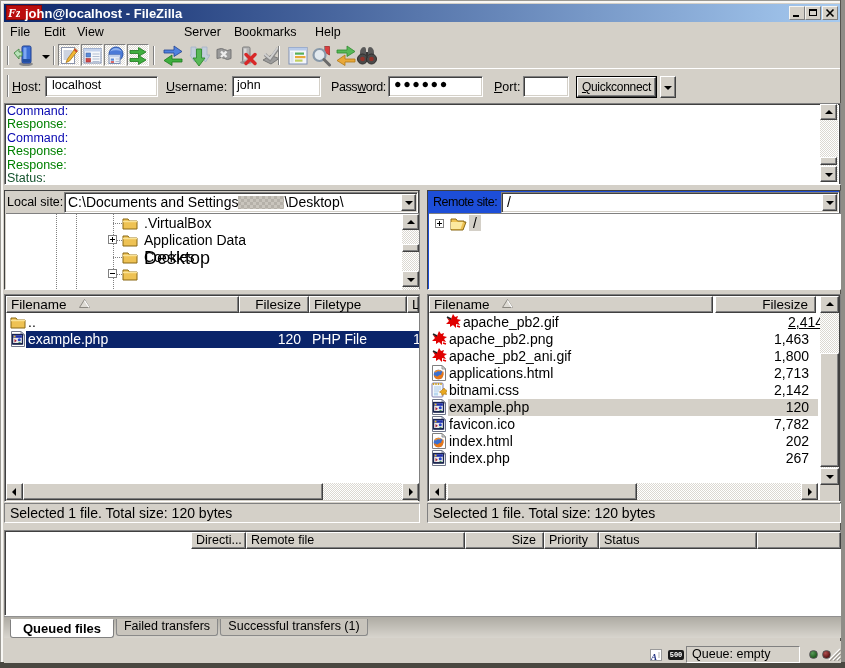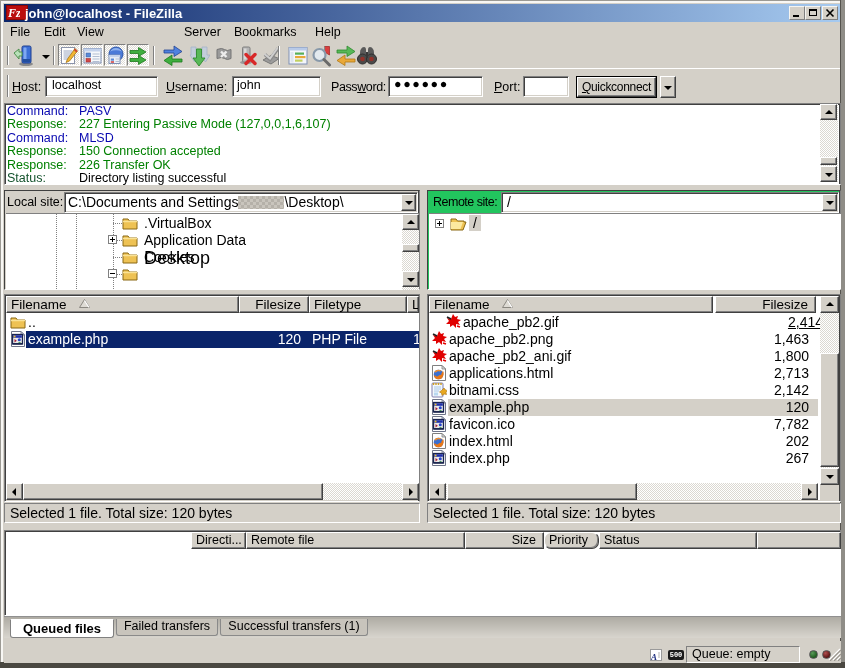--- a/index.html
+++ b/index.html
@@ -25,21 +25,21 @@
 </head>
 <body>
 
 <div class="abs" style="left:0;top:0;width:845px;height:668px;background:#d4d0c8;border-left:1px solid #9c9a94;border-top:1px solid #9c9a94;"></div>
 <div class="abs" style="left:1px;top:1px;width:843px;height:663px;border-left:2px solid #f8f7f4;border-top:2px solid #f8f7f4;"></div>
 <div class="abs" style="left:840px;top:0;width:1px;height:668px;background:#55534e;"></div>
 <div class="abs" style="left:841px;top:0;width:4px;height:668px;background:#8f8d87;"></div>
 <div class="abs" style="left:0;top:662px;width:845px;height:6px;background:#4a4841;"></div>
 
 <div class="abs" style="left:4px;top:4px;width:836px;height:18px;background:linear-gradient(to right,#0b2569,#a6caf0);"></div>
-<div class="abs" style="left:6px;top:5px;width:22px;height:15px;background:#bb0d0d;border:1px solid #8c0606;">
+<div class="abs" style="left:6px;top:5px;width:36px;height:15px;background:#bb0d0d;border:1px solid #8c0606;">
 <svg width="13" height="13" viewBox="0 0 13 13">
       <text x="1" y="11" font-family="Liberation Serif" font-style="italic" font-weight="bold" font-size="12" fill="#fff">Fz</text>
     </svg>
 </div>
 <div class="abs" style="left:25px;top:6px;color:#fff;font-weight:bold;font-size:13px;">john@localhost - FileZilla</div>
 
 <div class="abs raisedsoft" style="left:789px;top:6px;width:16px;height:14px;">
     <div class="abs" style="left:3px;top:8px;width:6px;height:2px;background:#000;"></div>
   </div>
 <div class="abs raisedsoft" style="left:805px;top:6px;width:16px;height:14px;">
@@ -189,21 +189,20 @@
   <div class="abs" style="left:572px;top:6px;width:81px;height:22px;border:1px solid #000;background:#d4d0c8;">
     <div class="abs" style="left:0;top:0;width:79px;height:20px;border:1px solid;border-color:#fff #404040 #404040 #fff;box-shadow:inset -1px -1px 0 #808080;text-align:center;line-height:19px;font-size:12px;letter-spacing:-0.3px;"><u>Q</u>uickconnect</div>
   </div>
   <div class="abs raised" style="left:656px;top:6px;width:16px;height:22px;">
       <div class="abs tri-dn" style="left:3px;top:9px;"></div>
     </div>
 </div>
 
 <div id="logpane" class="abs" style="left:4px;top:103px;width:837px;height:82px;background:#fff;border:1px solid;border-color:#808080 #808080 #fff #808080;box-shadow:inset 1px 1px 0 #404040,inset -1px 0 0 #404040;">
   <div class="abs" style="left:2px;top:1px;line-height:13.4px;color:#0808b0;">Command:<br><span style="color:#008000">Response:</span><br>Command:<br><span style="color:#008000">Response:</span><br><span style="color:#008000">Response:</span><br><span style="color:#14532d">Status:</span></div>
-  <div class="abs" style="left:74px;top:1px;line-height:13.4px;color:#0808b0;">PASV<br><span style="color:#008000">227 Entering Passive Mode (127,0,0,1,6,107)</span><br>MLSD<br><span style="color:#008000">150 Connection accepted</span><br><span style="color:#008000">226 Transfer OK</span><br><span style="color:#000">Directory listing successful</span></div>
 
   <div class="abs checker" style="left:815px;top:0;width:18px;height:78px;">
     <div class="abs raised" style="left:0;top:0;width:17px;height:16px;">
         <div class="abs tri-up" style="left:4px;top:5px;"></div>
       </div>
     <div class="abs raised" style="left:0;top:53px;width:17px;height:8px;"></div>
     <div class="abs raised" style="left:0;top:62px;width:17px;height:16px;">
         <div class="abs tri-dn" style="left:4px;top:6px;"></div>
       </div>
   </div>
@@ -258,21 +257,21 @@
       <div class="abs raised" style="left:0;top:0;width:17px;height:16px;">
           <div class="abs tri-up" style="left:4px;top:5px;"></div>
         </div>
       <div class="abs raised" style="left:0;top:30px;width:17px;height:8px;"></div>
       <div class="abs raised" style="left:0;top:57px;width:17px;height:16px;">
           <div class="abs tri-dn" style="left:4px;top:6px;"></div>
         </div>
     </div>
   </div>
 </div>
-<div id="remotetop" class="abs" style="left:427px;top:190px;width:414px;height:100px;border:1px solid;border-color:#404040 #808080 #fff #404040;background:#22c55e;box-shadow:inset -1px 0 0 #404040;">
+<div id="remotetop" class="abs" style="left:427px;top:190px;width:414px;height:100px;border:1px solid;border-color:#404040 #808080 #fff #404040;background:#1d4ed8;box-shadow:inset -1px 0 0 #404040;">
   <div class="abs" style="left:5px;top:4px;letter-spacing:-0.5px;">Remote site:</div>
   <div class="abs sunken" style="left:73px;top:1px;width:338px;height:21px;background:#fff;">
     <div class="abs" style="left:5px;top:1px;line-height:17px;font-size:14px;">/</div>
     <div class="abs raised" style="left:320px;top:1px;width:15px;height:17px;">
         <div class="abs tri-dn" style="left:3px;top:6px;"></div>
       </div>
   </div>
   <div class="abs" style="left:1px;top:22px;width:412px;height:76px;background:#fff;border-top:1px solid #808080;">
     <div class="abs" style="left:6px;top:5px;width:9px;height:9px;border:1px solid #808080;background:#fff;">
         <div class="abs" style="left:1px;top:3px;width:5px;height:1px;background:#000;"></div>
@@ -464,21 +463,21 @@
 </div>
 
 <div id="lstatus" class="abs" style="left:4px;top:503px;width:416px;height:20px;border:1px solid;border-color:#808080 #fff #fff #808080;background:#d4d0c8;line-height:18px;padding-left:5px;font-size:14px;">Selected 1 file. Total size: 120 bytes</div>
 <div id="rstatus" class="abs" style="left:427px;top:503px;width:414px;height:20px;border:1px solid;border-color:#808080 #fff #fff #808080;background:#d4d0c8;line-height:18px;padding-left:5px;font-size:14px;">Selected 1 file. Total size: 120 bytes</div>
 
 <div id="queue" class="abs" style="left:4px;top:530px;width:837px;height:86px;background:#fff;border:1px solid;border-color:#808080 #808080 #fff #808080;box-shadow:inset 1px 1px 0 #404040,inset -1px 0 0 #404040;">
   <div style="position:absolute;left:1px;top:1px;width:835px;height:84px;background:#fff;">
   <div class="hdr" style="left:185px;width:55px;font-size:12.5px;">Directi...</div>
   <div class="hdr" style="left:240px;width:219px;font-size:12.5px;">Remote file</div>
   <div class="hdr" style="left:459px;width:79px;text-align:right;padding-right:7px;font-size:12.5px;">Size</div>
-  <div class="hdr" style="left:538px;width:55px;font-size:12.5px;border-radius:7px;">Priority</div>
+  <div class="hdr" style="left:538px;width:55px;font-size:12.5px;">Priority</div>
   <div class="hdr" style="left:593px;width:158px;font-size:12.5px;">Status</div>
   <div class="hdr" style="left:751px;width:84px;"></div>
   </div>
 </div>
 <div id="tabs" class="abs" style="left:4px;top:616px;width:837px;height:22px;background:linear-gradient(to bottom,#aeaba3,#d8d5ce);border-top:1px solid #909090;">
   <div class="abs" style="left:6px;top:2px;width:104px;height:19px;background:#fff;border:1px solid #808080;border-top:1px solid #fff;border-radius:0 0 3px 3px;text-align:center;line-height:17px;font-weight:bold;font-size:13px;">Queued files</div>
   <div class="abs" style="left:112px;top:2px;width:102px;height:17px;background:#c8c4bc;border:1px solid #8a8a8a;border-top:none;border-radius:0 0 3px 3px;text-align:center;line-height:15px;">Failed transfers</div>
   <div class="abs" style="left:216px;top:2px;width:148px;height:17px;background:#c8c4bc;border:1px solid #8a8a8a;border-top:none;border-radius:0 0 3px 3px;text-align:center;line-height:15px;">Successful transfers (1)</div>
 </div>
 

